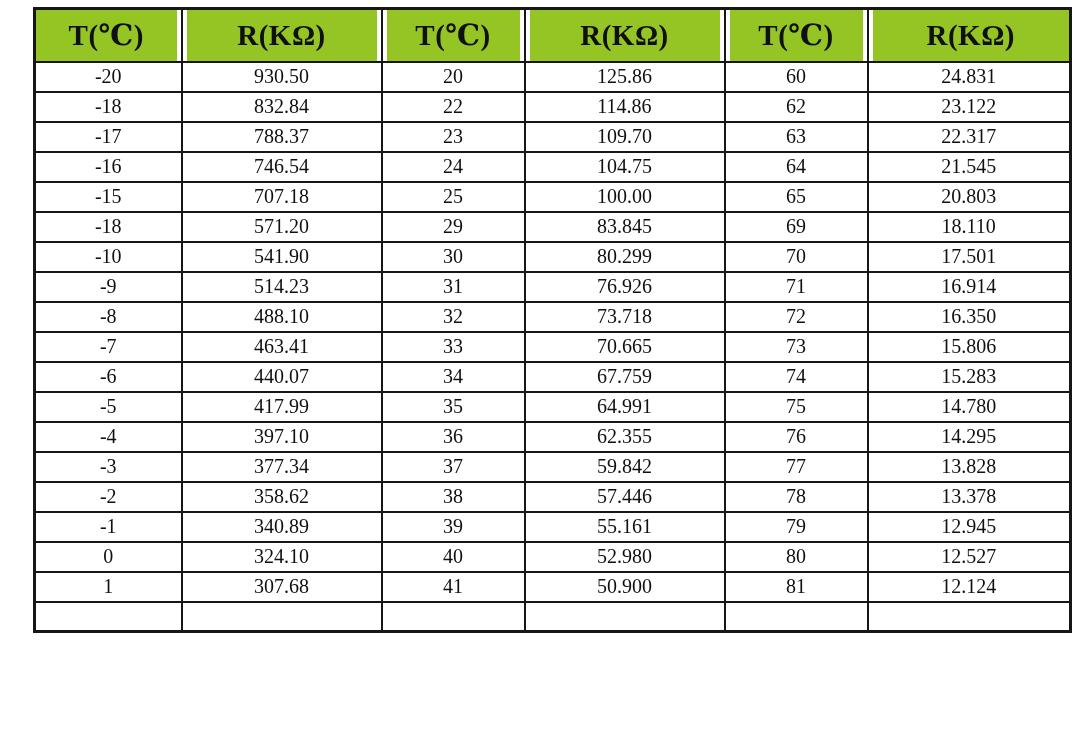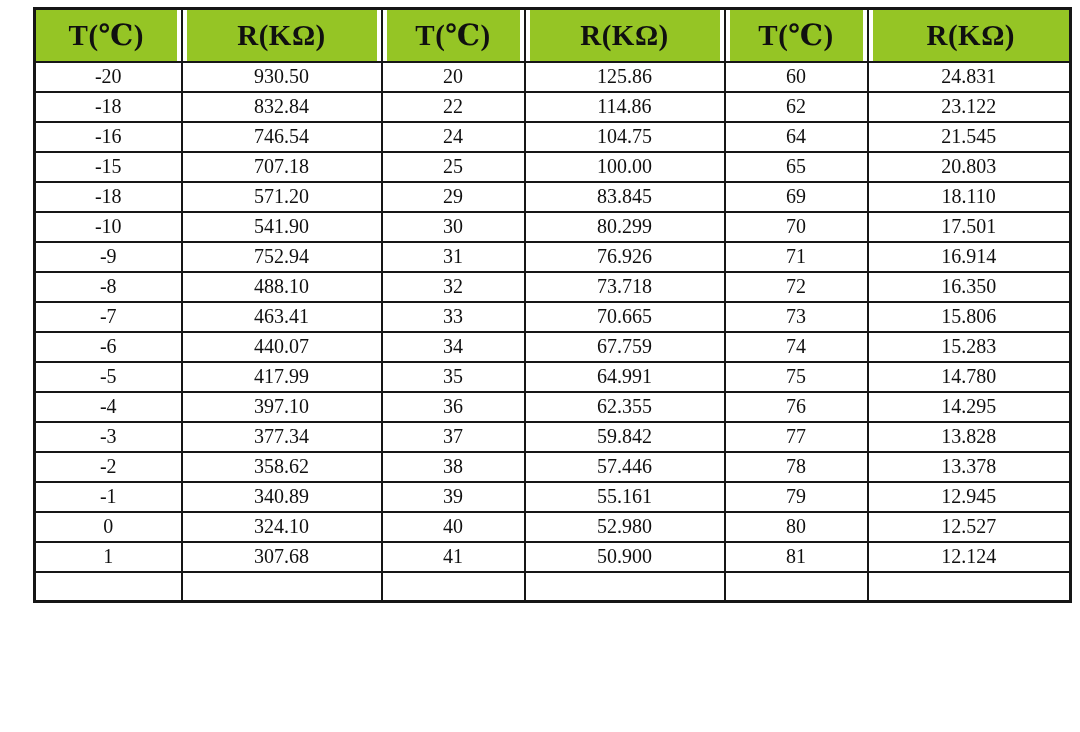--- a/index.html
+++ b/index.html
@@ -115,20 +115,28 @@
       </tr>
       <tr>
         <td>-18</td>
         <td>832.84</td>
         <td>22</td>
         <td>114.86</td>
         <td>62</td>
         <td>23.122</td>
       </tr>
       <tr>
+        <td>-17</td>
+        <td>788.37</td>
+        <td>23</td>
+        <td>109.70</td>
+        <td>63</td>
+        <td>22.317</td>
+      </tr>
+      <tr>
         <td>-16</td>
         <td>746.54</td>
         <td>24</td>
         <td>104.75</td>
         <td>64</td>
         <td>21.545</td>
       </tr>
       <tr>
         <td>-15</td>
         <td>707.18</td>
@@ -148,21 +156,21 @@
       <tr>
         <td>-10</td>
         <td>541.90</td>
         <td>30</td>
         <td>80.299</td>
         <td>70</td>
         <td>17.501</td>
       </tr>
       <tr>
         <td>-9</td>
-        <td>752.94</td>
+        <td>514.23</td>
         <td>31</td>
         <td>76.926</td>
         <td>71</td>
         <td>16.914</td>
       </tr>
       <tr>
         <td>-8</td>
         <td>488.10</td>
         <td>32</td>
         <td>73.718</td>

